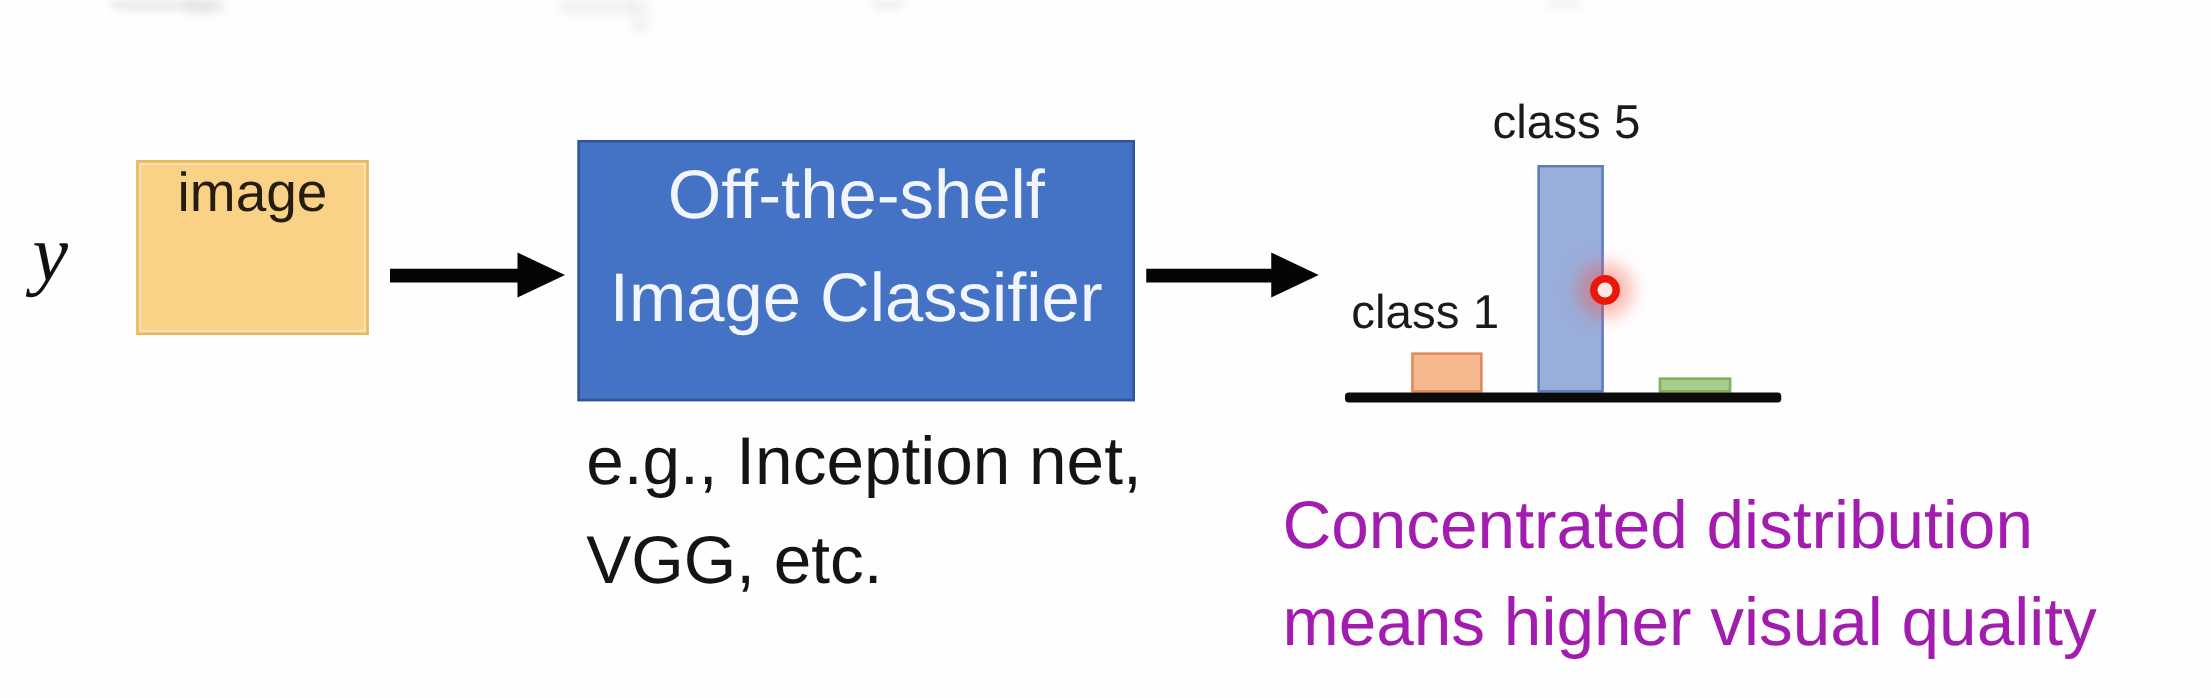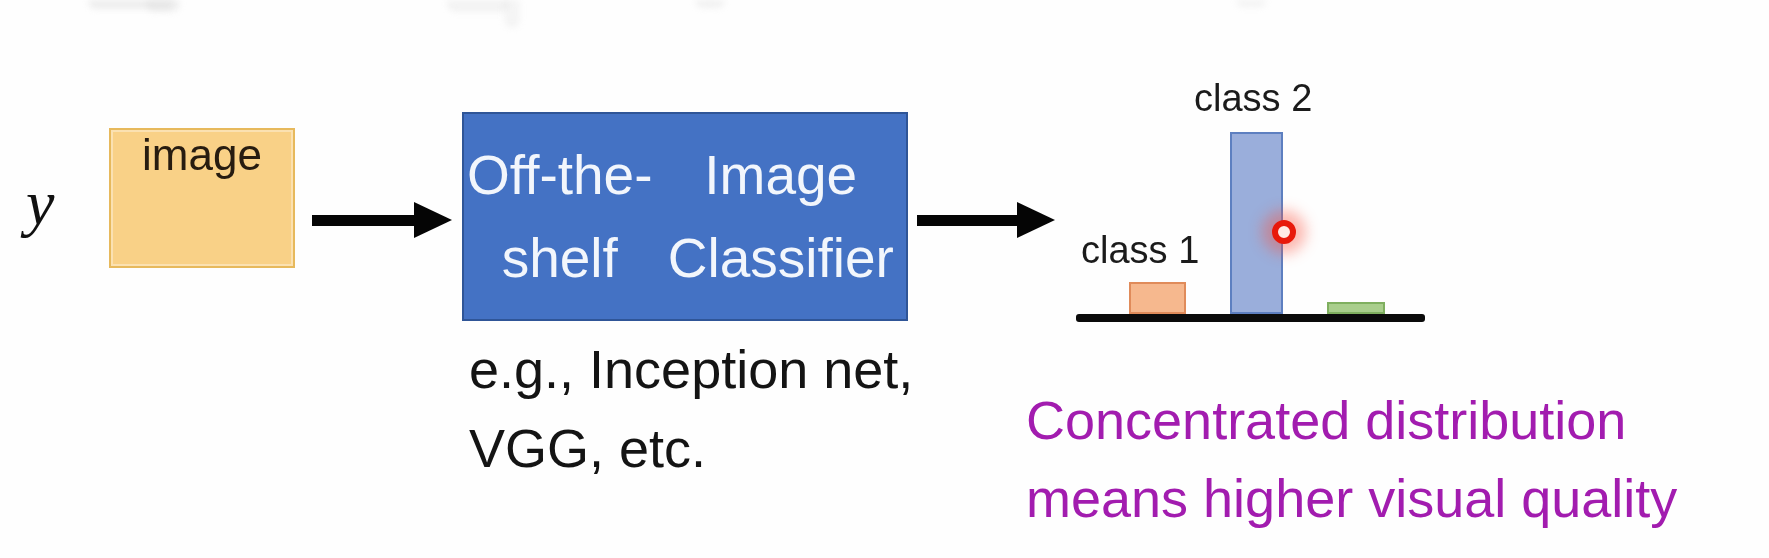--- a/index.html
+++ b/index.html
@@ -29,22 +29,22 @@
 
   .arrow-shaft{position:absolute;height:11px;background:#050505;}
   .arrow-head{position:absolute;width:0;height:0;border-top:18px solid transparent;border-bottom:18px solid transparent;border-left:38px solid #050505;}
   .a1s{left:312px;top:215px;width:104px;}
   .a1h{left:414px;top:202px;}
   .a2s{left:917px;top:215px;width:101px;}
   .a2h{left:1017px;top:202px;}
 
   .classifier-box{
     position:absolute;left:462px;top:112px;width:446px;height:209px;
-    box-sizing:border-box;border:2px solid;display:flex;flex-direction:row;
-    align-items:center;justify-content:flex-end;text-align:center;
+    box-sizing:border-box;border:2px solid;display:flex;flex-direction:column;
+    align-items:center;justify-content:flex-start;text-align:center;
     color:#f2f6fc;font-size:55px;line-height:1.5;
   }
   .examples{position:absolute;left:457px;top:330px;font-size:54px;line-height:79px;color:#141414;margin-left:12px;}
 
   .bar-label{position:absolute;font-size:38px;color:#1b1b1b;white-space:nowrap;}
   .lbl-c1{left:1081px;top:229px;}
   .lbl-c2{left:1194px;top:77px;}
   .lbl-c3{left:1301px;top:253px;}
 
   .bar{position:absolute;bottom:244px;box-sizing:border-box;border:2px solid;}
@@ -93,21 +93,21 @@
 
   <div class="examples">
     <div>e.g., Inception net,</div>
     <div>VGG, etc.</div>
   </div>
 
   <div class="arrow-shaft a2s"></div>
   <div class="arrow-head a2h"></div>
 
   <div class="bar-label lbl-c1">class 1</div>
-  <div class="bar-label lbl-c2">class 2</div>
+  <div class="bar-label lbl-c2">class 5</div>
 
   <div class="bar bar-c1" style="height: 32px; background: rgb(246, 184, 142); border-color: rgb(224, 139, 90);"></div>
   <div class="bar bar-c2" style="height: 182px; background: rgb(154, 174, 219); border-color: rgb(93, 127, 192);"></div>
   <div class="bar bar-c3" style="height: 12px; background: rgb(169, 206, 140); border-color: rgb(127, 175, 95);"></div>
 
   <div class="axis-line"></div>
 
   <div class="red-dot"></div>
 
 

